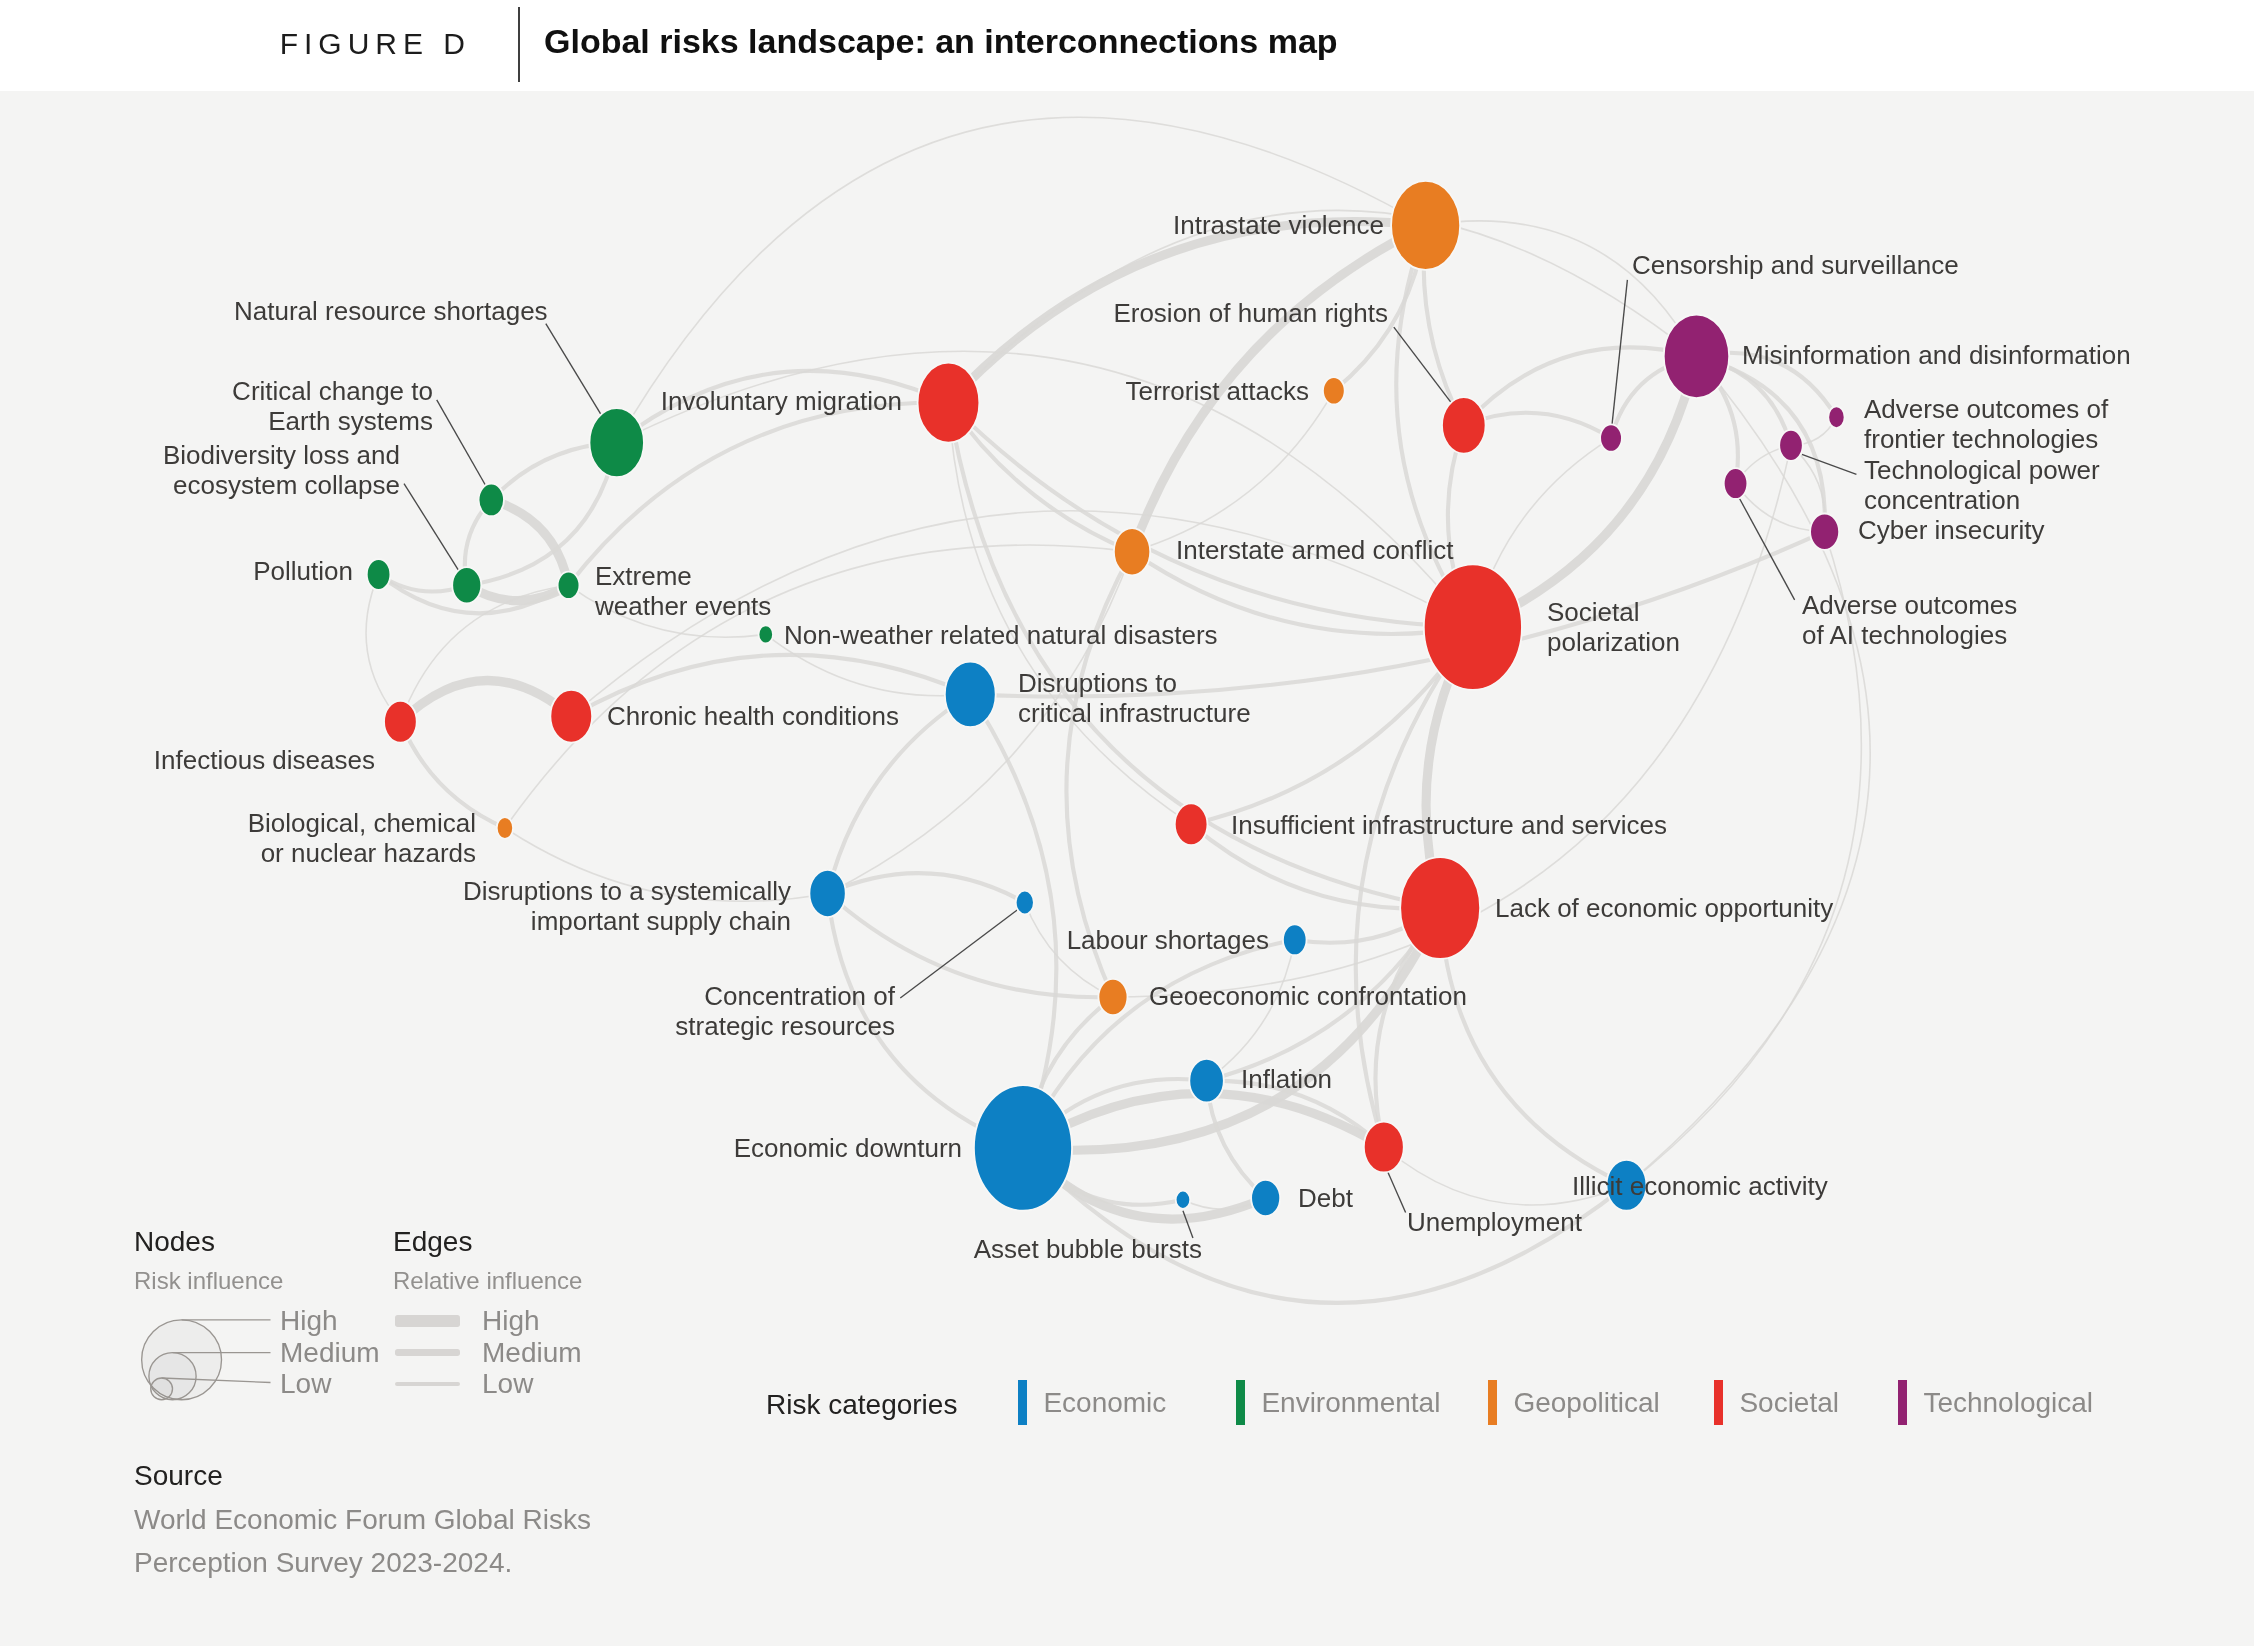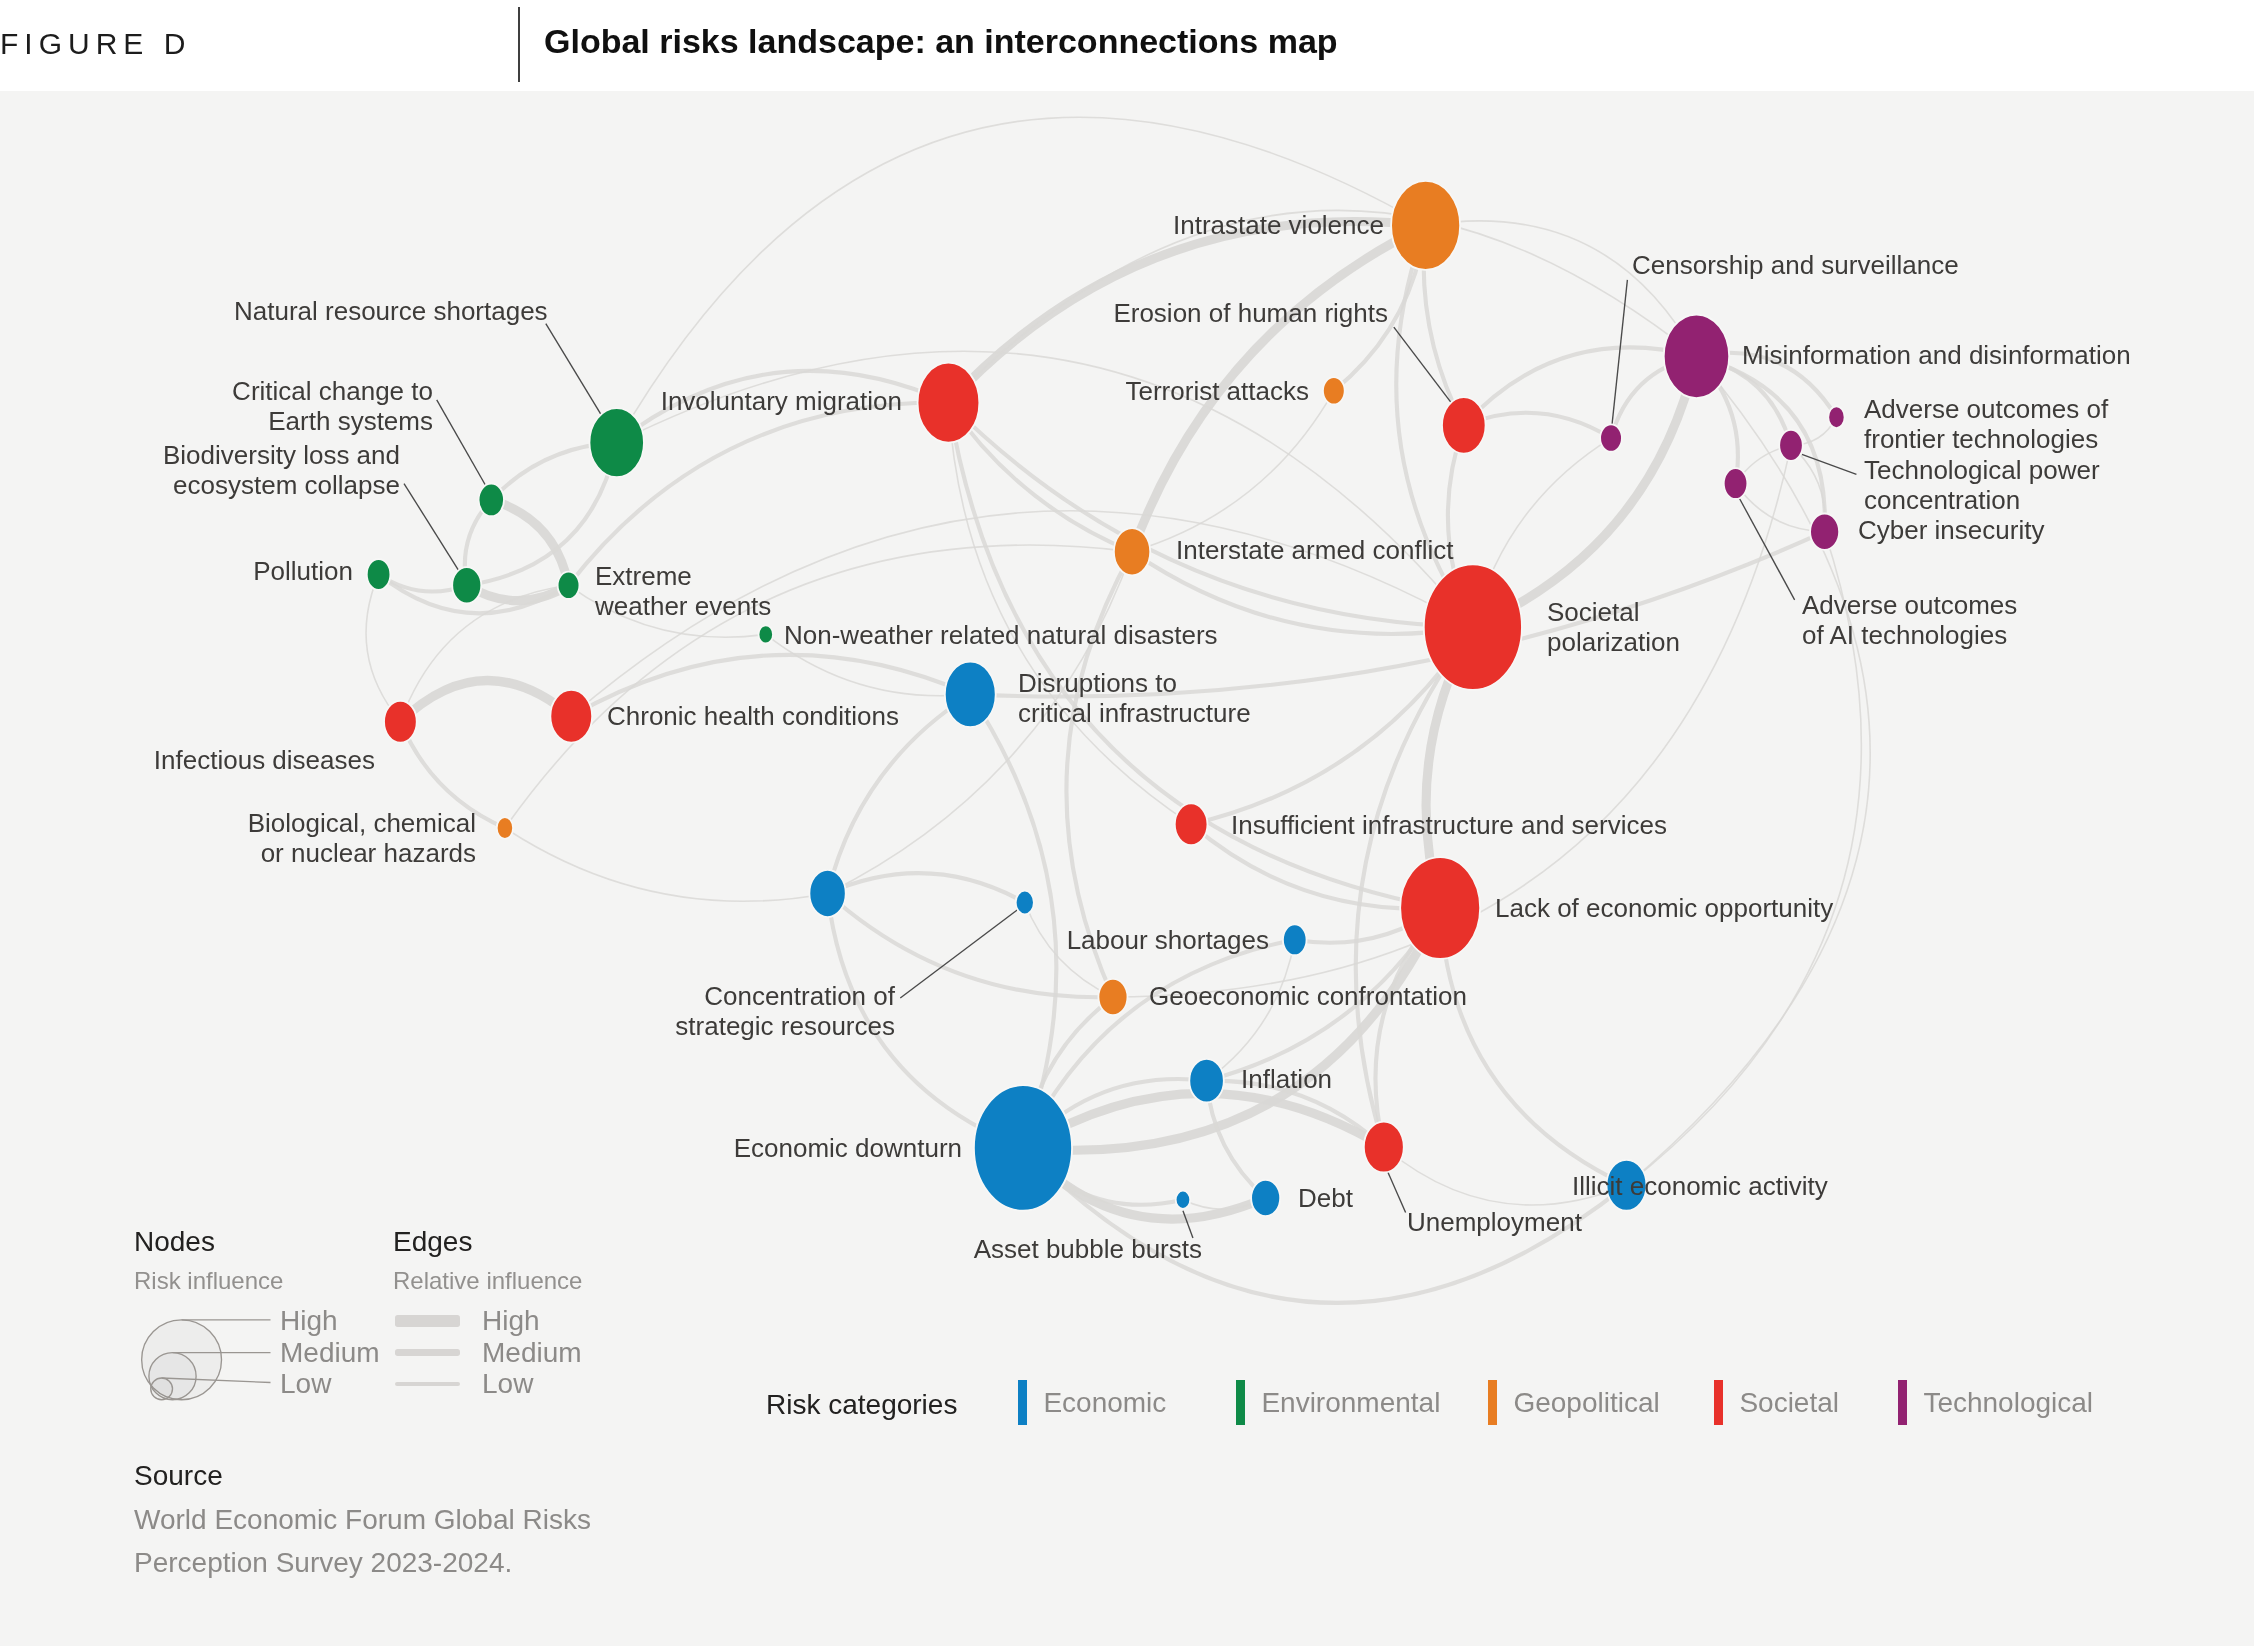--- a/index.html
+++ b/index.html
@@ -1,20 +1,20 @@
 <!DOCTYPE html>
 <html style="font-size:14.5px"><head>
 <meta charset="utf-8">
 <style>
   html,body{margin:0;padding:0;background:#e8e8e8;}
   .page{position:relative;width:2255px;height:1646px;background:#f4f4f3;overflow:hidden;
         font-family:"Liberation Sans","DejaVu Sans",sans-serif;}
   
   .header{position:absolute;top:0;left:0;width:2255px;height:91px;background:#ffffff;z-index:5;}
-  .figure-label{position:absolute;left:0;top:27px;width:471px;
+  .figure-label{position:absolute;left:0;top:27px;width:471px;text-align:right;
         font-size:30px;letter-spacing:0.20em;color:#1c1c1c;}
   .header-divider{position:absolute;left:518px;top:7.3px;width:1.8px;height:75px;background:#3f3f3f;}
   .page-title{position:absolute;left:544px;top:22px;font-size:34px;font-weight:bold;color:#101010;}
   
   #graph{position:absolute;left:0;top:0;z-index:1;}
   #labels{position:absolute;left:0;top:0;width:2255px;height:1646px;z-index:2;pointer-events:none;}
   .node-label{position:absolute;font-size:26px;line-height:30px;color:#3d3b39;white-space:nowrap;}
   .node-label.left{transform:translate(0,-50%);text-align:left;}
   .node-label.right{transform:translate(-100%,-50%);text-align:right;}
   
@@ -243,20 +243,24 @@
       <div class="node-label left" style="left: 607px; top: 716px;">
         <div>Chronic health conditions</div>
       </div>
       <div class="node-label right" style="left: 476px; top: 838px;">
         <div>Biological, chemical</div>
         <div>or nuclear hazards</div>
       </div>
       <div class="node-label left" style="left: 1231px; top: 825px;">
         <div>Insufficient infrastructure and services</div>
       </div>
+      <div class="node-label right" style="left: 791px; top: 906px;">
+        <div>Disruptions to a systemically</div>
+        <div>important supply chain</div>
+      </div>
       <div class="node-label left" style="left: 1495px; top: 908px;">
         <div>Lack of economic opportunity</div>
       </div>
       <div class="node-label right" style="left: 895px; top: 1011px;">
         <div>Concentration of</div>
         <div>strategic resources</div>
       </div>
       <div class="node-label right" style="left: 1269px; top: 940px;">
         <div>Labour shortages</div>
       </div>

